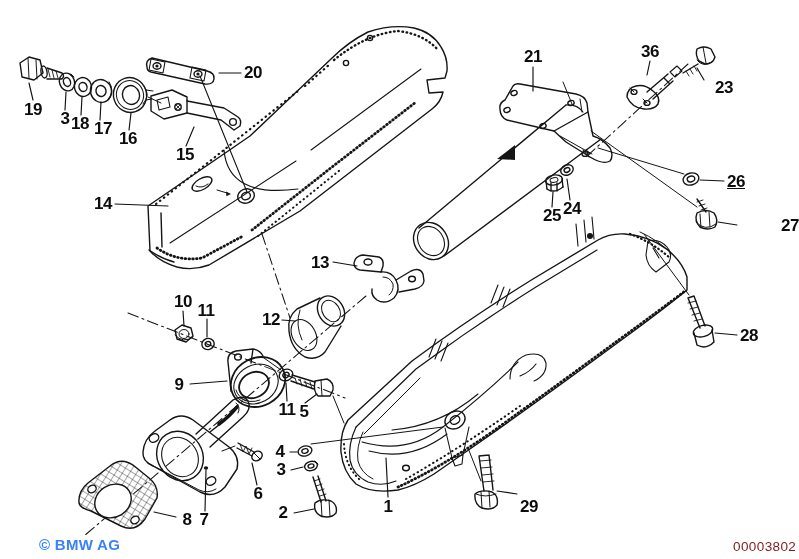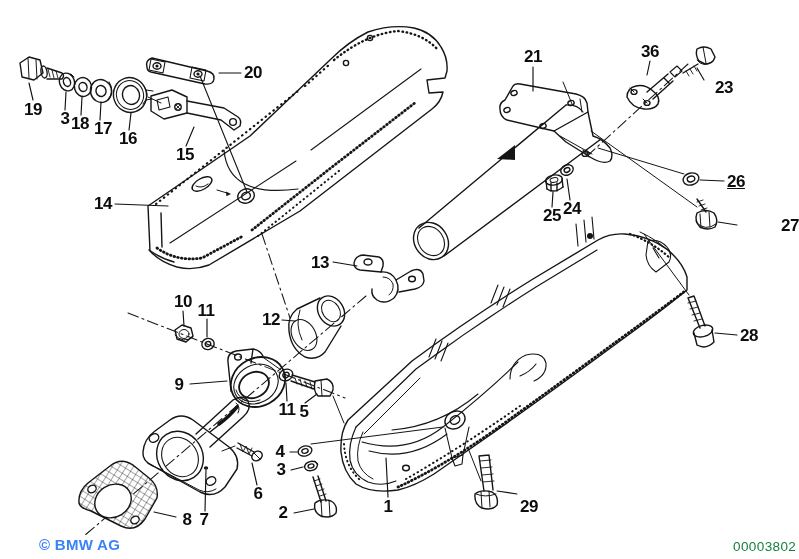--- a/index.html
+++ b/index.html
@@ -6,21 +6,21 @@
   .stage{position:relative;width:799px;height:559px;background:#fff;overflow:hidden;
          font-family:"Liberation Sans",sans-serif;}
   .stage svg{position:absolute;left:0;top:0;}
   #callout-layer{position:absolute;left:0;top:0;width:799px;height:559px;pointer-events:none;}
   .callout{position:absolute;transform:translate(-50%,-50%);
            font:700 17px "Liberation Sans",sans-serif;color:#0d0d0d;letter-spacing:-0.5px;
            white-space:nowrap;}
   .copyright{position:absolute;left:18px;top:536px;font:700 15px "Liberation Sans",sans-serif;
              color:#3b82f6;letter-spacing:0.3px;margin-left:21px;}
   .imgnum{position:absolute;left:733px;top:539px;font:400 13.5px "Liberation Sans",sans-serif;
-          color:#15803d;letter-spacing:0.4px;}
+          color:#7f1d1d;letter-spacing:0.4px;}
 </style>
 </head>
 <body>
 
 <div class="stage">
 <svg id="art-svg" width="799" height="559" viewBox="0 0 799 559">
   <defs>
     <pattern id="xh" width="6" height="6" patternUnits="userSpaceOnUse" patternTransform="rotate(32)">
       <path d="M0,0 H6 M0,0 V6" stroke="#222" stroke-width="0.8"></path>
     </pattern>

